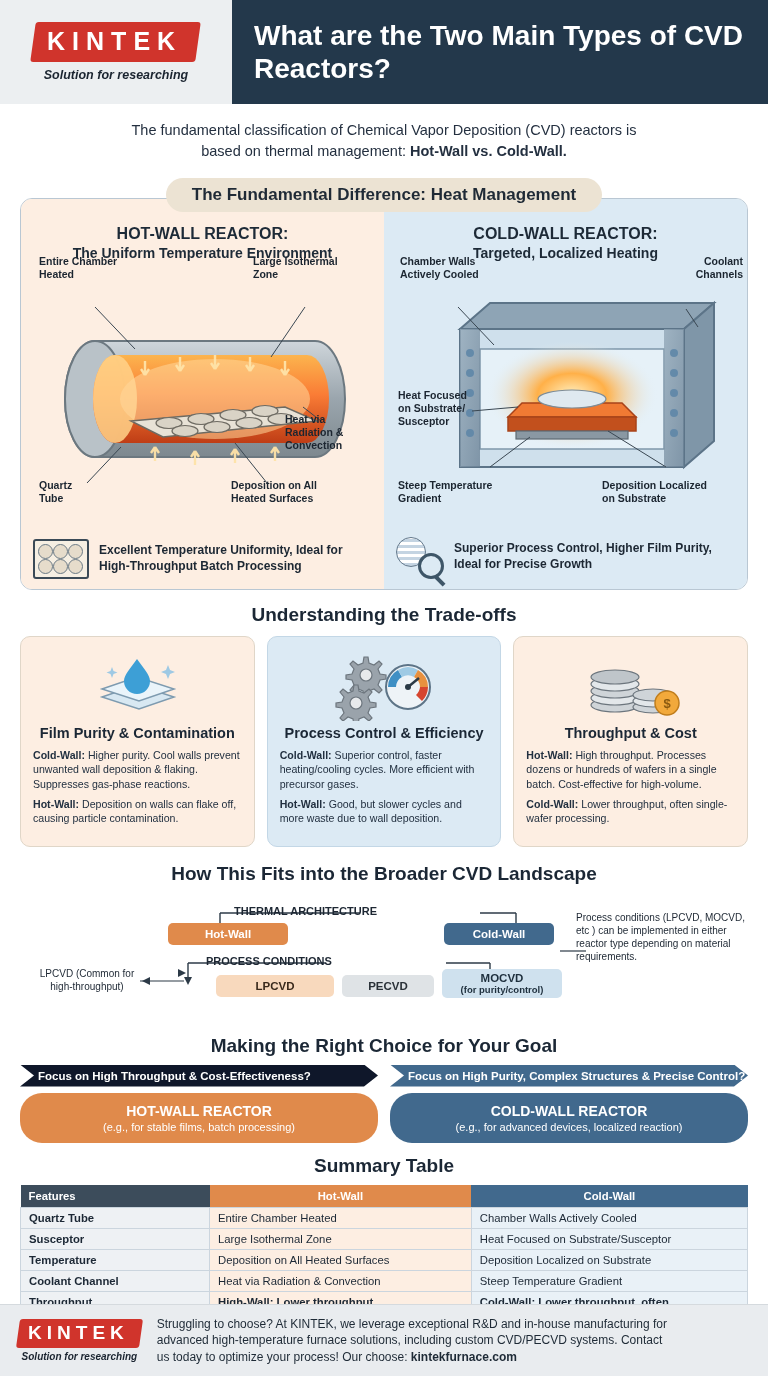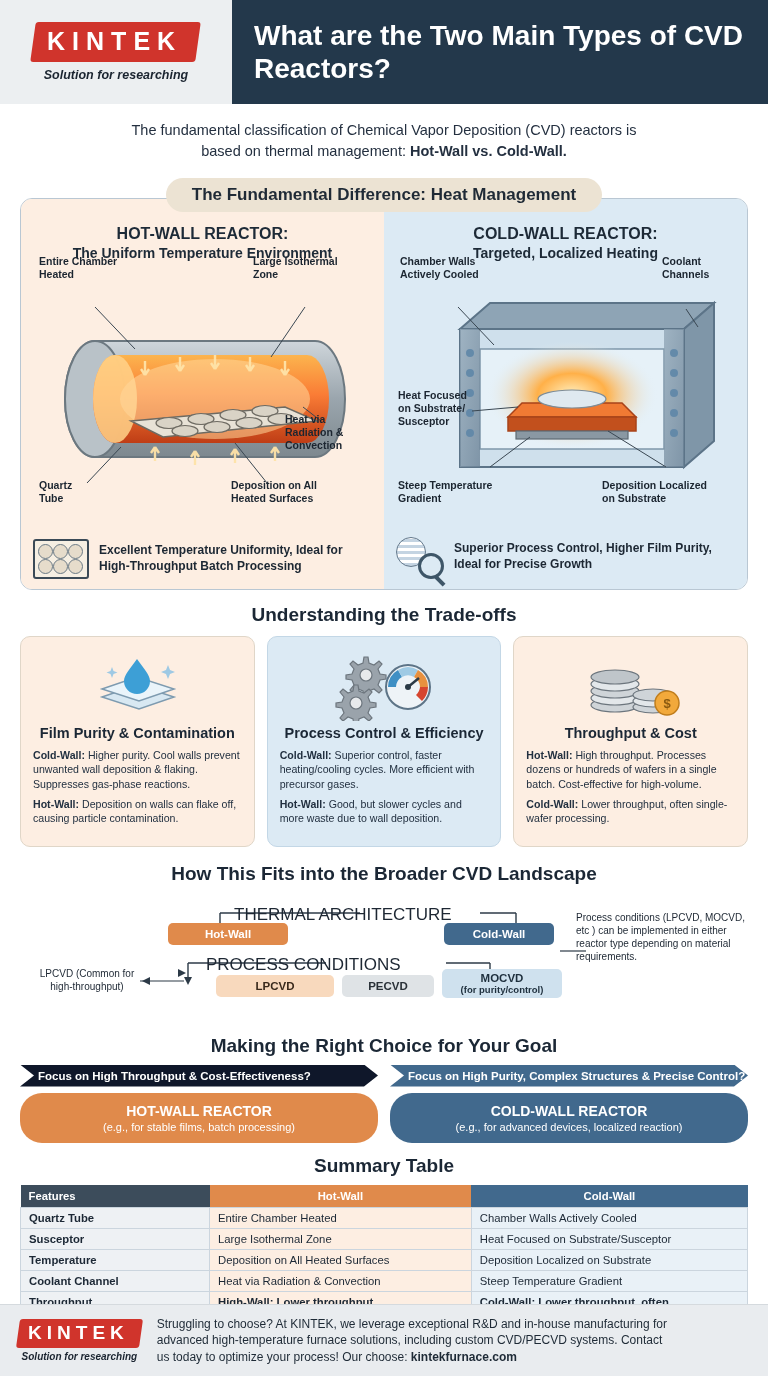--- a/index.html
+++ b/index.html
@@ -88,21 +88,21 @@
   .flow { position: relative; height: 138px; margin: 0 20px; }
   .tag {
     position: absolute; text-align: center; font-size: 11.5px; font-weight: bold;
     border-radius: 5px; padding: 5px 0; color: #fff;
   }
   .tag.orange { background: #e08a4b; }
   .tag.blue { background: #41698d; }
   .tag.lorange { background: #f8d9bd; color: #3a2a1c; }
   .tag.gray { background: #dfe3e6; color: #2a3138; }
   .tag.lblue { background: #cfe1ee; color: #1e2f3d; }
-  .flow-label { position: absolute; font-size: 17px; font-weight: normal; color: #1d2733; }
+  .flow-label { position: absolute; font-size: 11px; font-weight: bold; color: #1d2733; }
   .flow-note { position: absolute; font-size: 10px; line-height: 1.3; color: #1d2733; }
   
   .choice { margin: 4px 20px 0; }
   .choice-row { display: flex; gap: 12px; margin-bottom: 6px; }
   .chev {
     flex: 1; position: relative; color: #fff; font-size: 11.5px; font-weight: bold;
     padding: 5px 0 5px 18px; display:flex; align-items:center;
   }
   .chev.o { background: #0f172a; clip-path: polygon(0 0, calc(100% - 14px) 0, 100% 50%, calc(100% - 14px) 100%, 0 100%, 14px 50%); }
   .chev.b { background: #41698d; clip-path: polygon(0 0, calc(100% - 14px) 0, 100% 50%, calc(100% - 14px) 100%, 0 100%, 14px 50%); }
@@ -288,21 +288,21 @@
         <g stroke="#3a4752" stroke-width="1" fill="none">
           <path d="M60 36 L96 74"></path>
           <path d="M288 38 L300 56"></path>
           <path d="M74 140 L120 136"></path>
           <path d="M92 196 L132 166"></path>
           <path d="M268 196 L210 160"></path>
         </g>
       </svg>
 
       <div class="callout" style="left:2px; top:-16px; width:110px;">Chamber Walls<br>Actively Cooled</div>
-      <div class="callout" style="left:264px; top:-16px; width:88px; ">Coolant<br>Channels</div>
+      <div class="callout" style="left:257px; top:-16px; width:88px; text-align:right;">Coolant<br>Channels</div>
       <div class="callout" style="left:0px; top:118px; width:96px;">Heat Focused<br>on Substrate/<br>Susceptor</div>
       <div class="callout" style="left:0px; top:208px; width:120px;">Steep Temperature<br>Gradient</div>
       <div class="callout" style="left:204px; top:208px; width:144px;">Deposition Localized<br>on Substrate</div>
     </div>
 
     <div class="bottom-strip">
       <div class="lens">
         <div class="grid"></div>
           <div class="ring"></div>
           <div class="handle"></div>

